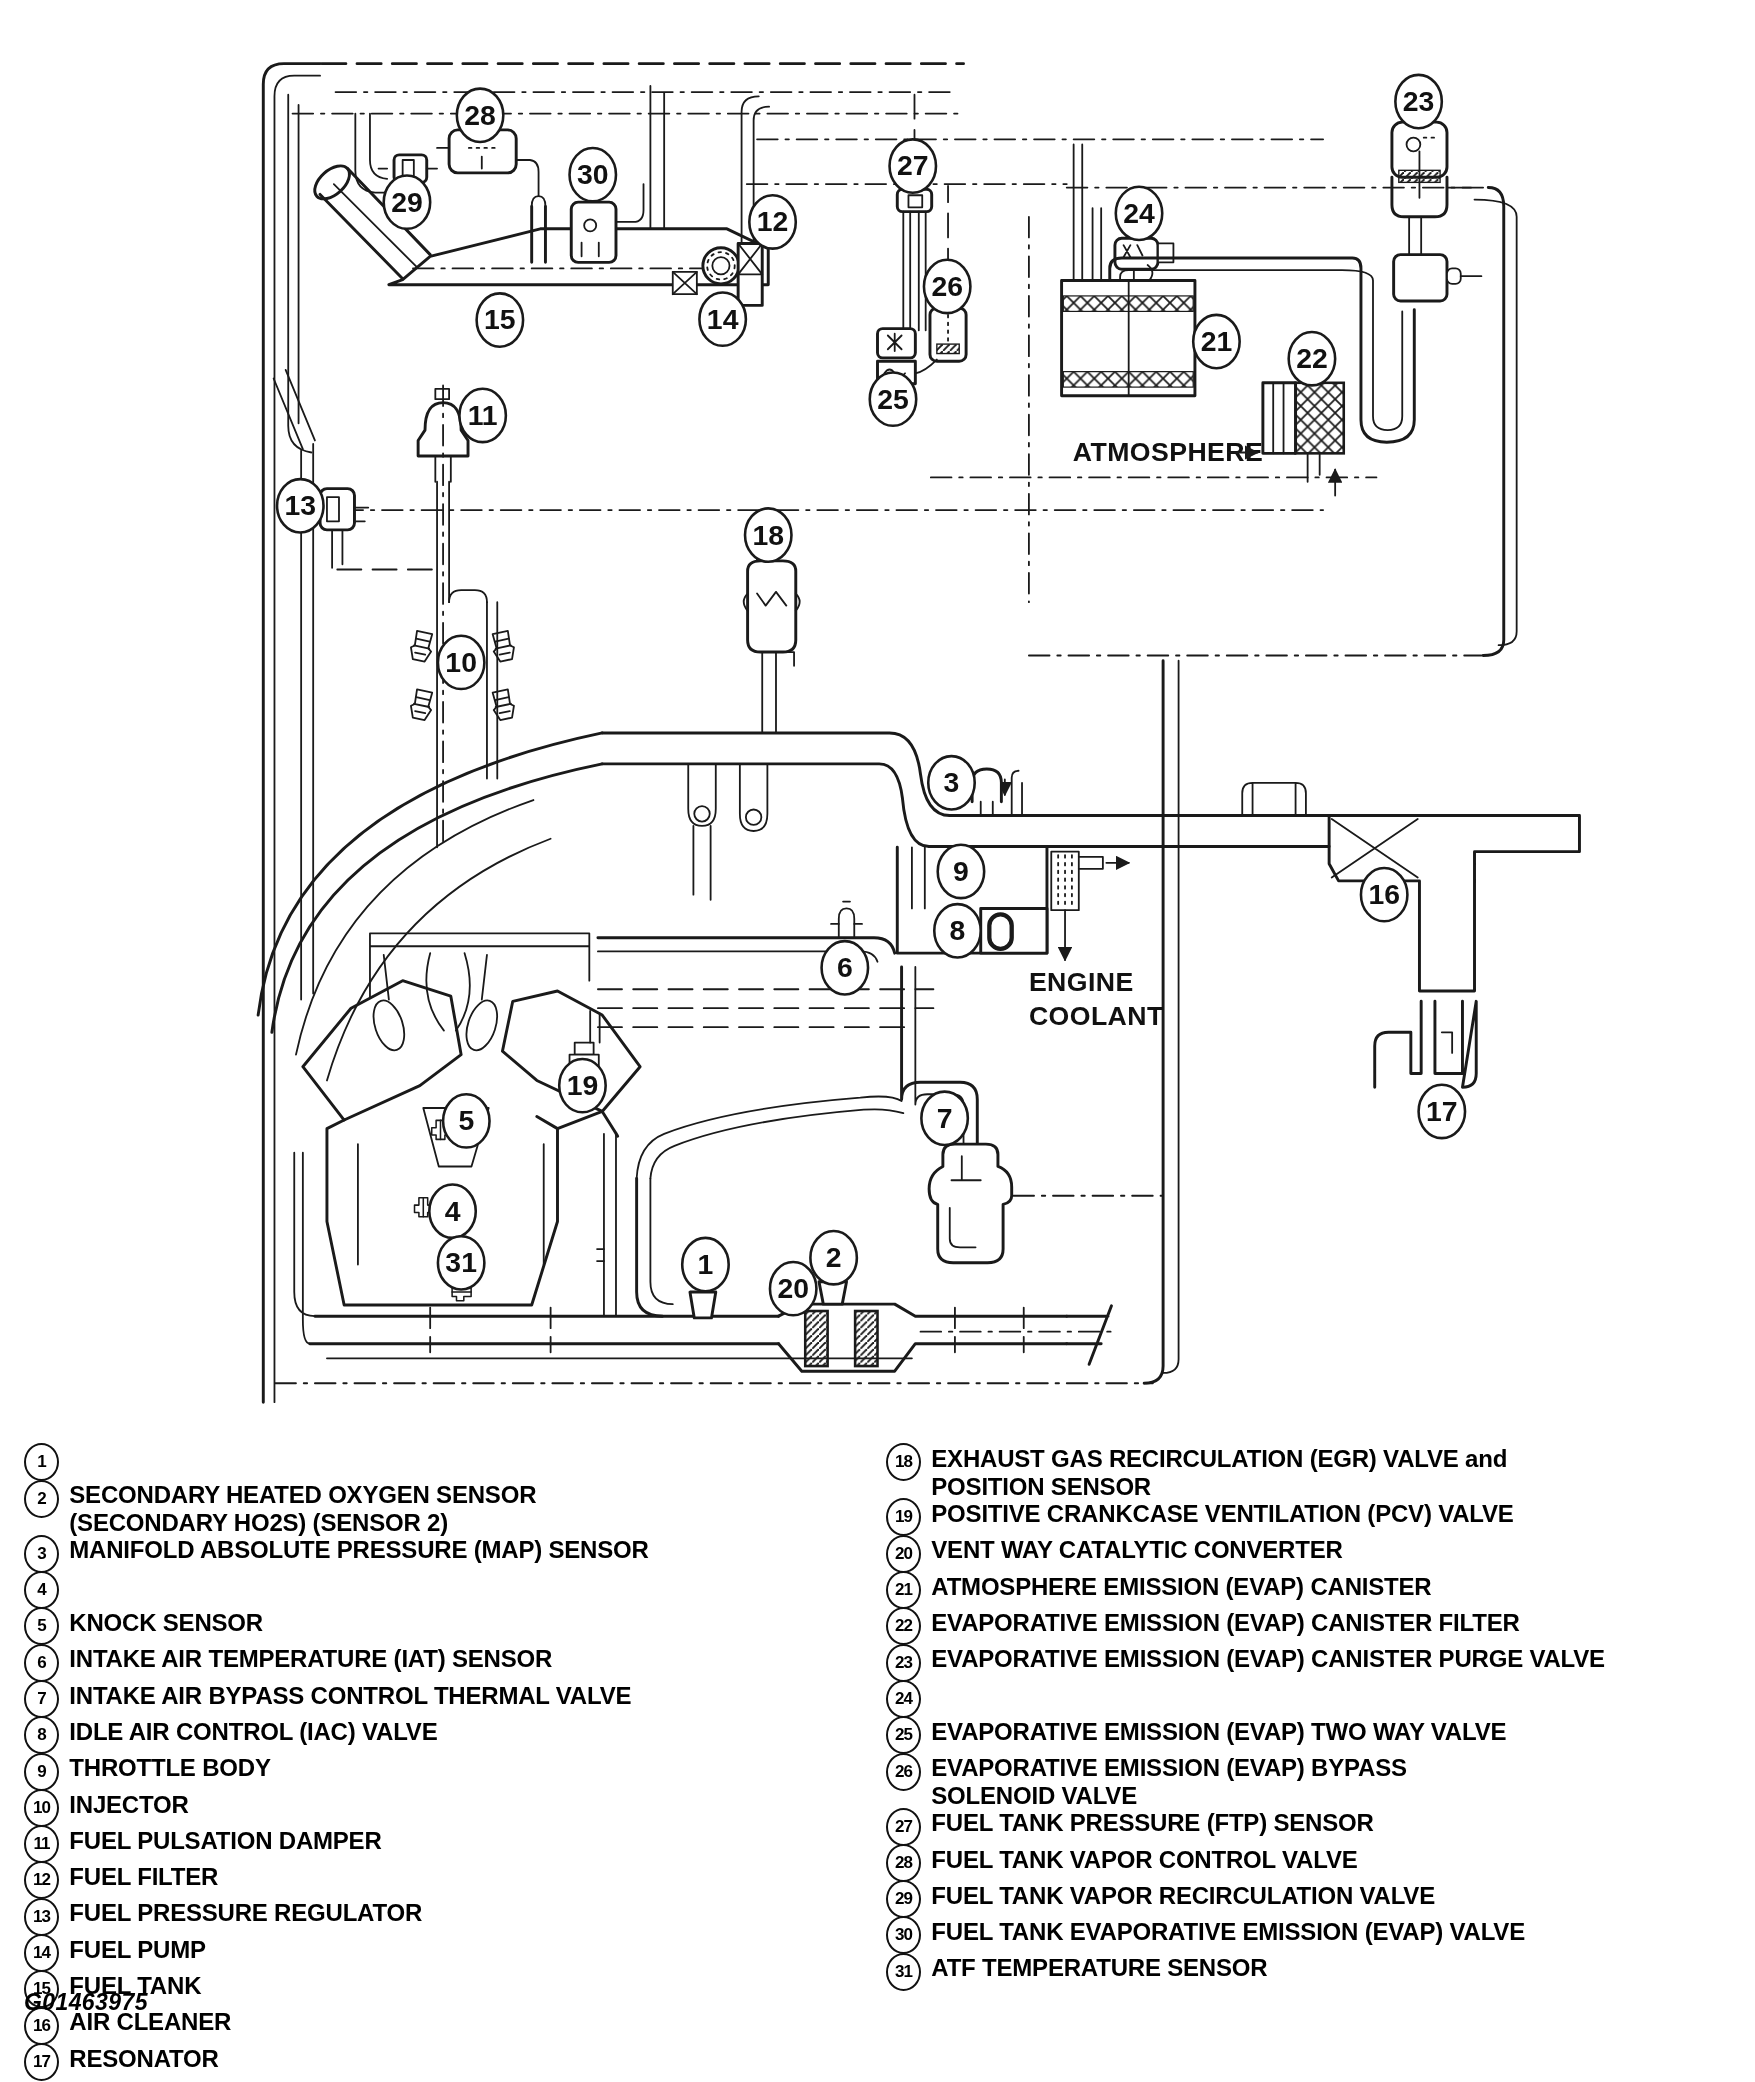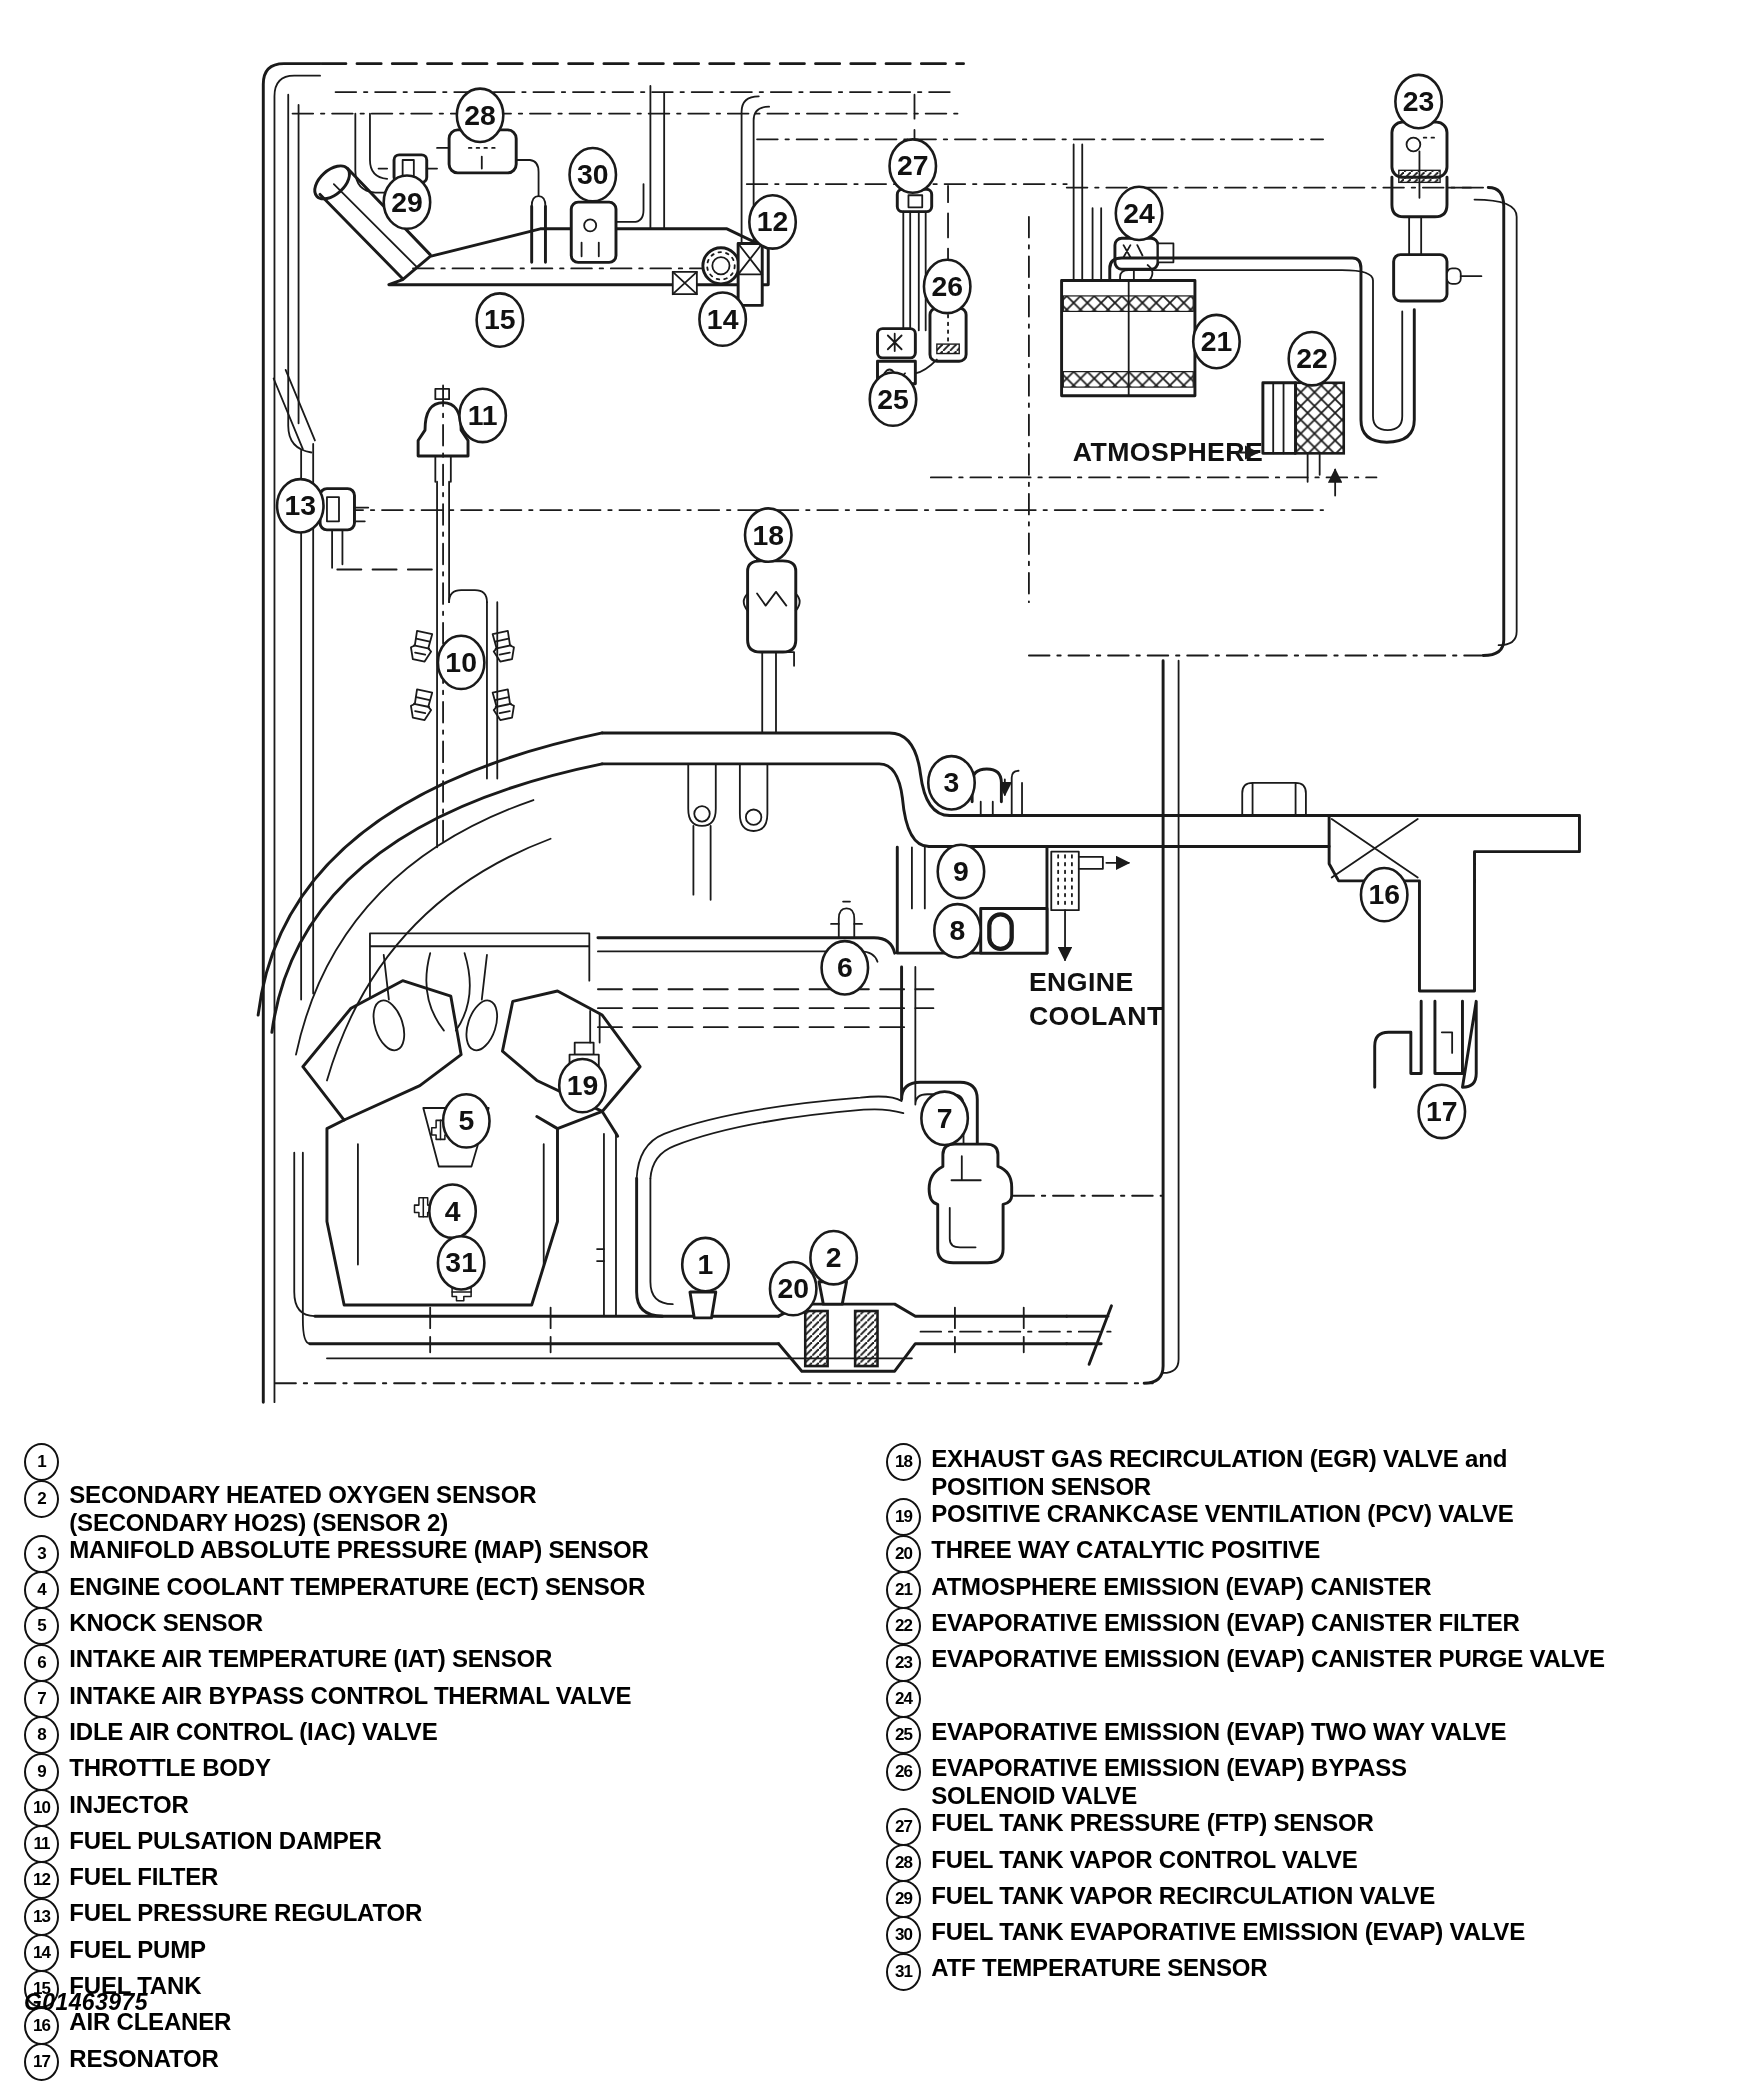--- a/index.html
+++ b/index.html
@@ -465,21 +465,20 @@
         <span class="legend-num">2</span>
         <div class="legend-text">SECONDARY HEATED OXYGEN SENSOR
 (SECONDARY HO2S) (SENSOR 2)</div>
       </div>
       <div class="legend-item">
         <span class="legend-num">3</span>
         <div class="legend-text">MANIFOLD ABSOLUTE PRESSURE (MAP) SENSOR</div>
       </div>
       <div class="legend-item">
         <span class="legend-num">4</span>
-        <div class="legend-text">ENGINE COOLANT TEMPERATURE (ECT) SENSOR</div>
       </div>
       <div class="legend-item">
         <span class="legend-num">5</span>
         <div class="legend-text">KNOCK SENSOR</div>
       </div>
       <div class="legend-item">
         <span class="legend-num">6</span>
         <div class="legend-text">INTAKE AIR TEMPERATURE (IAT) SENSOR</div>
       </div>
       <div class="legend-item">
@@ -532,21 +531,21 @@
         <span class="legend-num">18</span>
         <div class="legend-text">EXHAUST GAS RECIRCULATION (EGR) VALVE and
 POSITION SENSOR</div>
       </div>
       <div class="legend-item">
         <span class="legend-num">19</span>
         <div class="legend-text">POSITIVE CRANKCASE VENTILATION (PCV) VALVE</div>
       </div>
       <div class="legend-item">
         <span class="legend-num">20</span>
-        <div class="legend-text">THREE WAY CATALYTIC POSITIVE</div>
+        <div class="legend-text">VENT WAY CATALYTIC CONVERTER</div>
       </div>
       <div class="legend-item">
         <span class="legend-num">21</span>
         <div class="legend-text">ATMOSPHERE EMISSION (EVAP) CANISTER</div>
       </div>
       <div class="legend-item">
         <span class="legend-num">22</span>
         <div class="legend-text">EVAPORATIVE EMISSION (EVAP) CANISTER FILTER</div>
       </div>
       <div class="legend-item">

